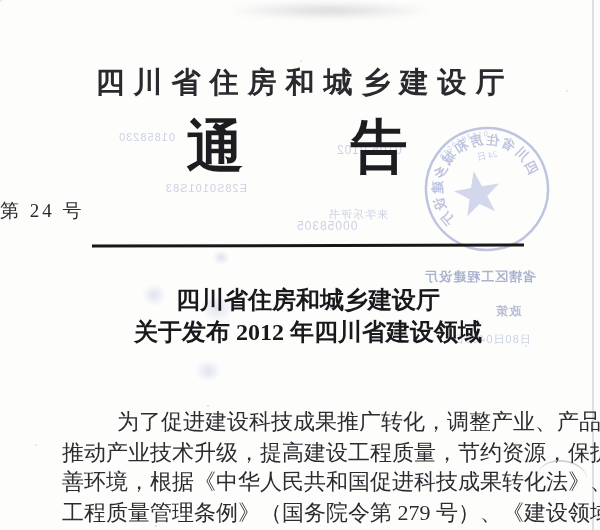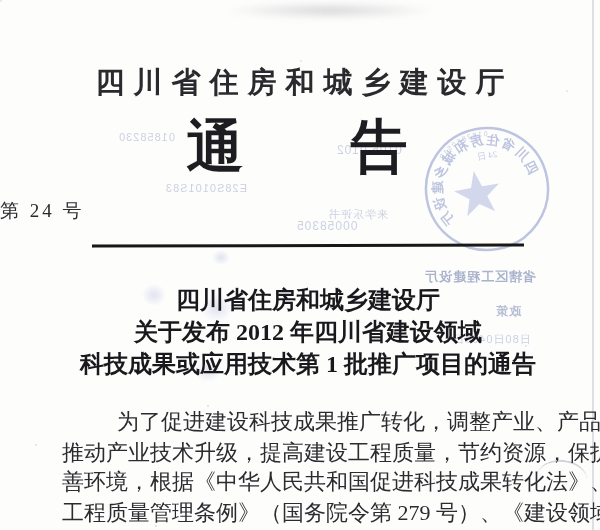--- a/index.html
+++ b/index.html
@@ -157,21 +157,20 @@
     <span>告</span>
   </div>
 
   <div class="issue-no">第 24 号</div>
 
   <div class="rule"></div>
 
   <div class="heading">
     <div>四川省住房和城乡建设厅</div>
     <div>关于发布 2012 年四川省建设领域</div>
-    <div>科技成果或应用技术第 1 批推广项目的通告</div>
   </div>
 
   <div class="body-line l1">为了促进建设科技成果推广转化，调整产业、产品结构，</div>
   <div class="body-line l2">推动产业技术升级，提高建设工程质量，节约资源，保护和改</div>
   <div class="body-line l3">善环境，根据《中华人民共和国促进科技成果转化法》、《建设</div>
   <div class="body-line l4">工程质量管理条例》（国务院令第 279 号）、《建设领域推广应用</div>
 
 </div>
 
 </body></html>

